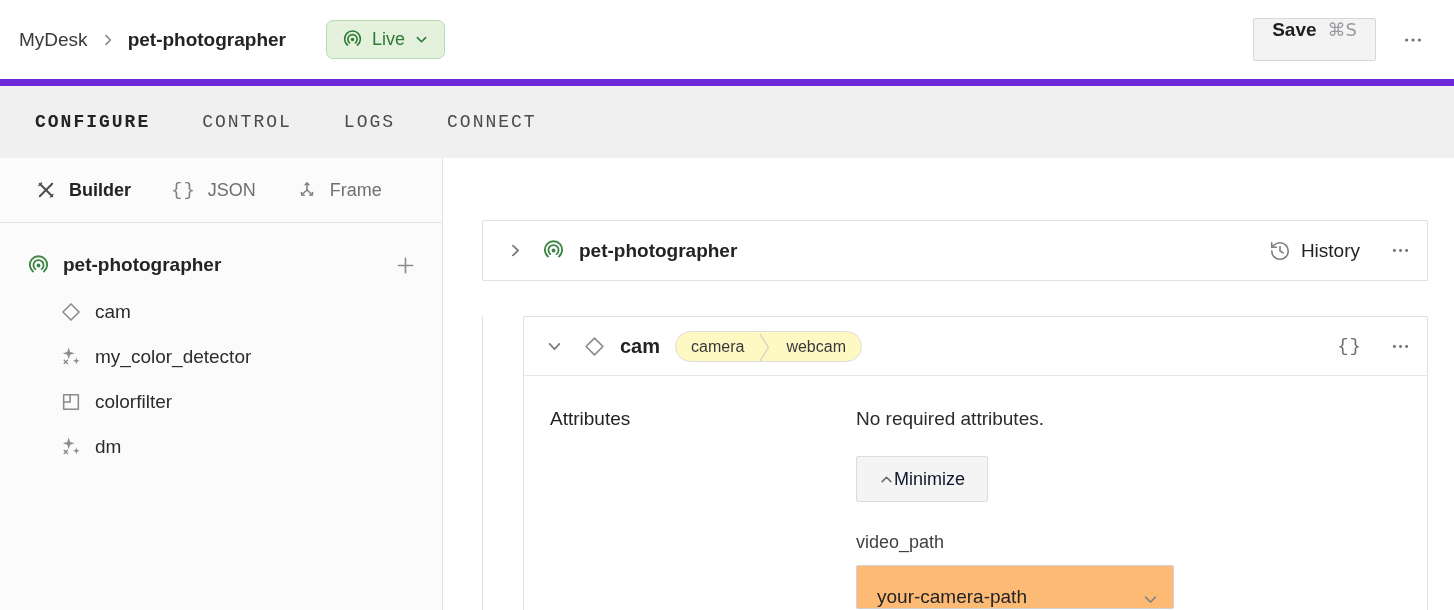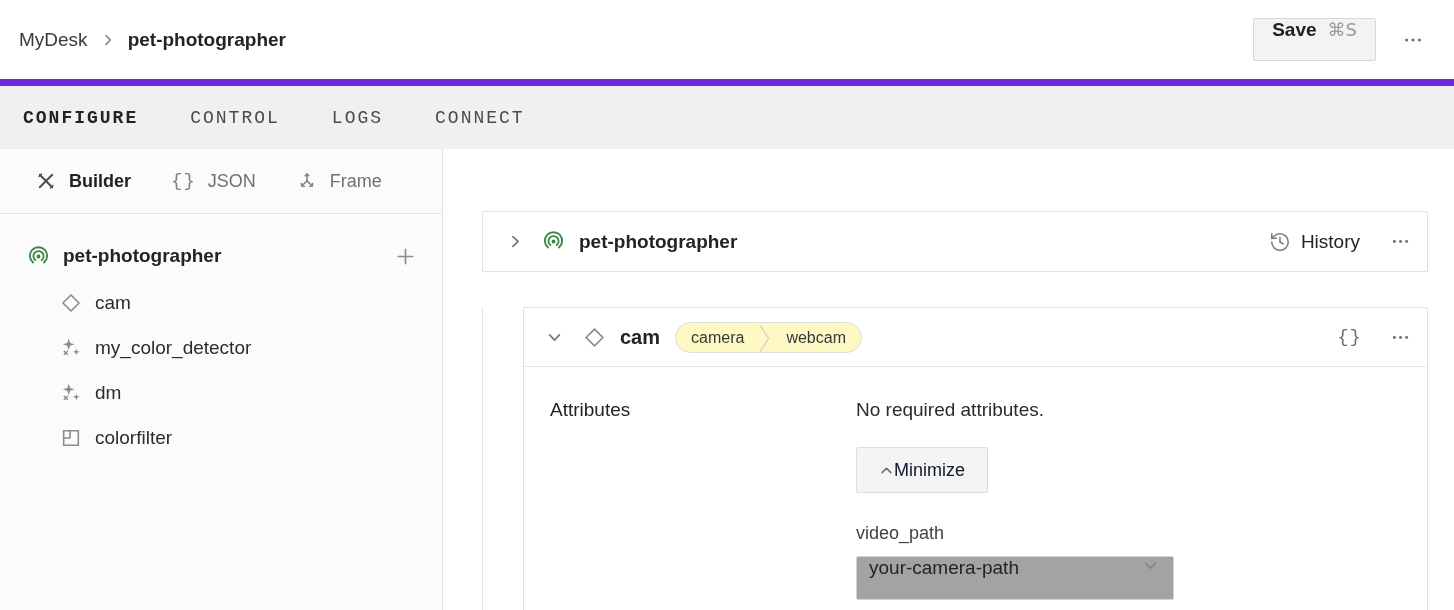--- a/index.html
+++ b/index.html
@@ -18,22 +18,22 @@
     border-radius:7px; color:#2e7a34; font-size:18px; }
   .header-right { margin-left:auto; display:flex; align-items:center; }
   .save-btn { display:inline-flex; gap:11px; height:43px;
     padding:0 18px; background:#f3f3f4; border:1px solid #d7d7db; border-radius:2px;
     font-size:19px; cursor:pointer; }
   .save-label { font-weight:600; color:#1f1f22; }
   .save-shortcut { color:#9a9aa1; font-family:"DejaVu Sans", sans-serif; font-size:18px; }
   .ellipsis { color:#6f6f74; margin-left:26px; display:flex; cursor:pointer; }
 
   
-  .tabbar { height:63px; background:#f0f0f1; display:flex; align-items:center;
-    padding-left:23px; gap:52px; }
+  .tabbar { height:72px; background:#f0f0f1; display:flex; align-items:center;
+    padding-left:35px; gap:52px; }
   .tab { font-family:"Liberation Mono","DejaVu Sans Mono",monospace; font-size:18px;
     letter-spacing:2px; color:#4a4a4f; cursor:pointer; }
   .tab.active { font-weight:700; color:#232326; }
 
   
   .content { display:flex; height:606px; }
 
   
   .sidebar { width:443px; flex-shrink:0; background:#fbfbfc; border-right:1px solid #e2e2e5; }
   .subtabs { height:65px; display:flex; align-items:center; padding-left:35px; gap:40px;
@@ -82,42 +82,57 @@
 
   .card-body { display:flex; padding:32px 26px 0 26px; }
   .attr-heading { width:306px; font-size:19px; font-weight:400; color:#232326; }
   .attr-col { flex:1; }
   .attr-empty { font-size:19px; color:#2b2b2e; }
   .min-btn { margin-top:26px; display:inline-flex; align-items:center; 
     height:46px; padding:0 22px; background:#f4f4f5; border:1px solid #dddde0;
     border-radius:2px; font-size:18px; color:#0f172a; cursor:pointer; }
   .min-btn .ic { color:#6b6b70; display:flex; }
   .field-label { margin-top:30px; font-size:18px; color:#3f3f44; }
-  .select { margin-top:12px; width:318px; height:44px; background:#a3a3a3;
-    border:1px solid #d2d2d6; border-radius:2px; display:flex; align-items:flex-start;
-    justify-content:space-between; padding:0 14px 0 12px; font-size:19px; color:#232327;
+  .select { margin-top:12px; width:318px; height:44px; background:#fdba74;
+    border:1px solid #d2d2d6; border-radius:2px; display:flex; align-items:flex-end;
+    justify-content:space-between; padding:0 14px 0 20px; font-size:19px; color:#232327;
     cursor:pointer; }
   .select .ic { color:#85858a; display:flex; }
 
   svg { display:block; }
 </style>
 </head>
 <body>
 
 <div class="header">
   <div class="crumb">
     <span class="crumb-root">MyDesk</span>
     <span class="crumb-sep">
       <svg width="16" height="16" viewBox="0 0 16 16">
           <path d="M6 3.6l4.4 4.4L6 12.4" fill="none" stroke="currentColor" stroke-width="1.7" stroke-linecap="round" stroke-linejoin="round"></path>
         </svg>
     </span>
     <span class="crumb-cur">pet-photographer</span>
   </div>
 
+  <div class="live-badge">
+    <span>
+      <svg width="21" height="21" viewBox="0 0 24 24" stroke="currentColor" fill="none" stroke-width="1.9" stroke-linecap="round">
+        <path d="M6.3 18.3 A9 9 0 1 1 17.7 18.3"></path>
+        <path d="M8.7 15.8 A5.3 5.3 0 1 1 15.3 15.8"></path>
+        <circle cx="12" cy="12" r="2" fill="currentColor" stroke="none"></circle>
+      </svg>
+    </span>
+    <span>Live</span>
+    <span>
+      <svg width="15" height="15" viewBox="0 0 16 16">
+          <path d="M3.6 6l4.4 4.4L12.4 6" fill="none" stroke="currentColor" stroke-width="1.7" stroke-linecap="round" stroke-linejoin="round"></path>
+        </svg>
+    </span>
+  </div>
 
   <div class="header-right">
     <button class="save-btn">
       <span class="save-label">Save</span>
       <span class="save-shortcut">⌘S</span>
     </button>
     <span class="ellipsis">
       <svg width="22" height="22" viewBox="0 0 24 24" fill="currentColor">
           <circle cx="5" cy="12" r="1.7"></circle>
           <circle cx="12" cy="12" r="1.7"></circle>
@@ -199,36 +214,36 @@
             <svg width="22" height="22" viewBox="0 0 24 24" fill="currentColor">
               <path d="M9.5 1.5l1.5 5 5 1.5-5 1.5-1.5 5-1.5-5-5-1.5 5-1.5z"></path>
               <path d="M17.8 12.5l.9 2.8 2.8.9-2.8.9-.9 2.8-.9-2.8-2.8-.9 2.8-.9z"></path>
               <path d="M4.6 15.6l3.6 3.6m0-3.6l-3.6 3.6" stroke="currentColor" stroke-width="1.5" stroke-linecap="round"></path>
             </svg>
           </span>
           <span>my_color_detector</span>
         </div>
         <div class="tree-item">
           <span class="ic">
+            <svg width="22" height="22" viewBox="0 0 24 24" fill="none" stroke="currentColor" stroke-width="1.7" stroke-linejoin="round">
+              <rect x="4" y="4" width="16" height="16"></rect>
+              <path d="M4 12h7V4"></path>
+            </svg>
+          </span>
+          <span>colorfilter</span>
+        </div>
+        <div class="tree-item">
+          <span class="ic">
             <svg width="22" height="22" viewBox="0 0 24 24" fill="currentColor">
               <path d="M9.5 1.5l1.5 5 5 1.5-5 1.5-1.5 5-1.5-5-5-1.5 5-1.5z"></path>
               <path d="M17.8 12.5l.9 2.8 2.8.9-2.8.9-.9 2.8-.9-2.8-2.8-.9 2.8-.9z"></path>
               <path d="M4.6 15.6l3.6 3.6m0-3.6l-3.6 3.6" stroke="currentColor" stroke-width="1.5" stroke-linecap="round"></path>
             </svg>
           </span>
           <span>dm</span>
-        </div>
-        <div class="tree-item">
-          <span class="ic">
-            <svg width="22" height="22" viewBox="0 0 24 24" fill="none" stroke="currentColor" stroke-width="1.7" stroke-linejoin="round">
-              <rect x="4" y="4" width="16" height="16"></rect>
-              <path d="M4 12h7V4"></path>
-            </svg>
-          </span>
-          <span>colorfilter</span>
         </div>
       </div>
     </div>
   </div>
 
   <div class="main">
 
     <div class="part-panel">
       <span class="part-chevron">
         <svg width="17" height="17" viewBox="0 0 16 16">

